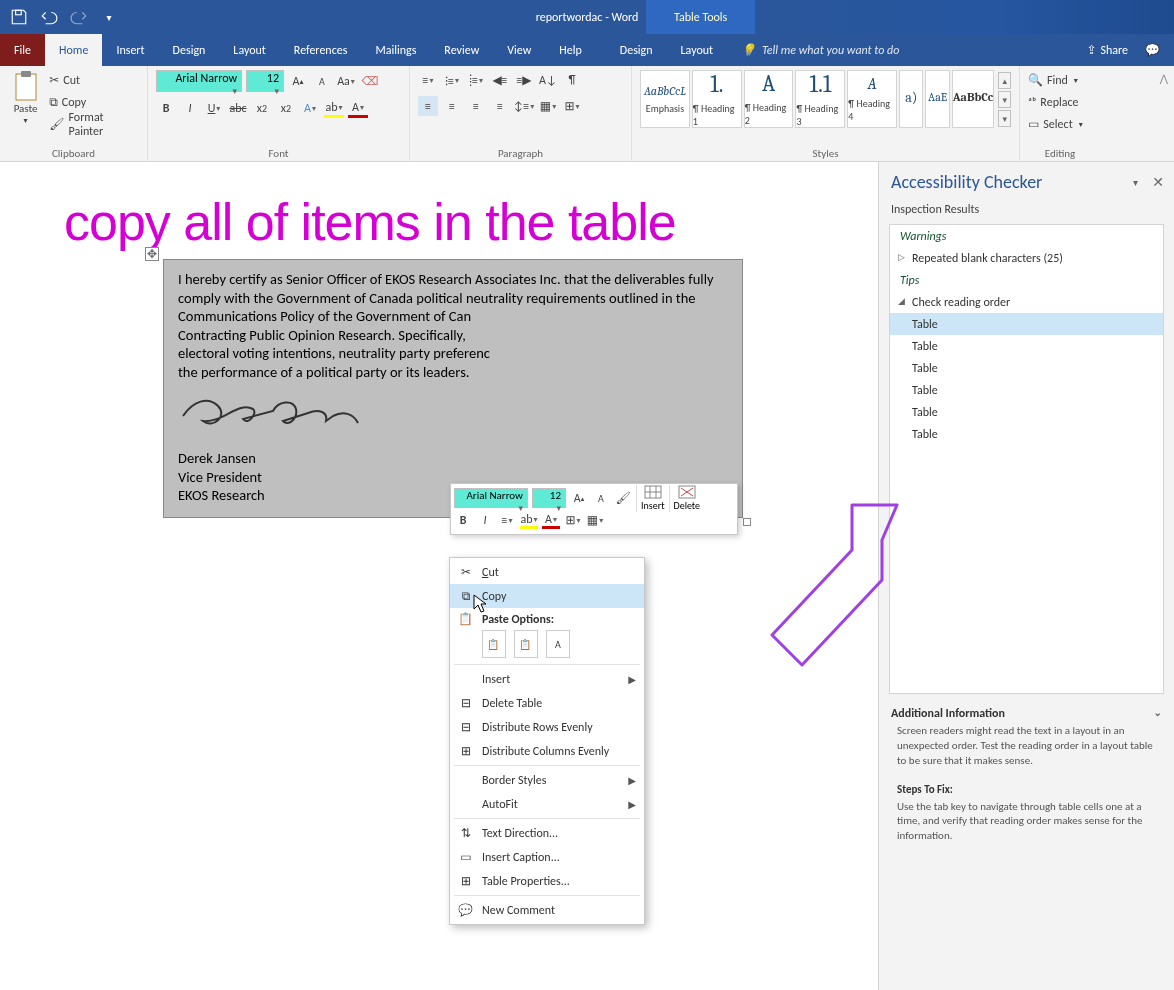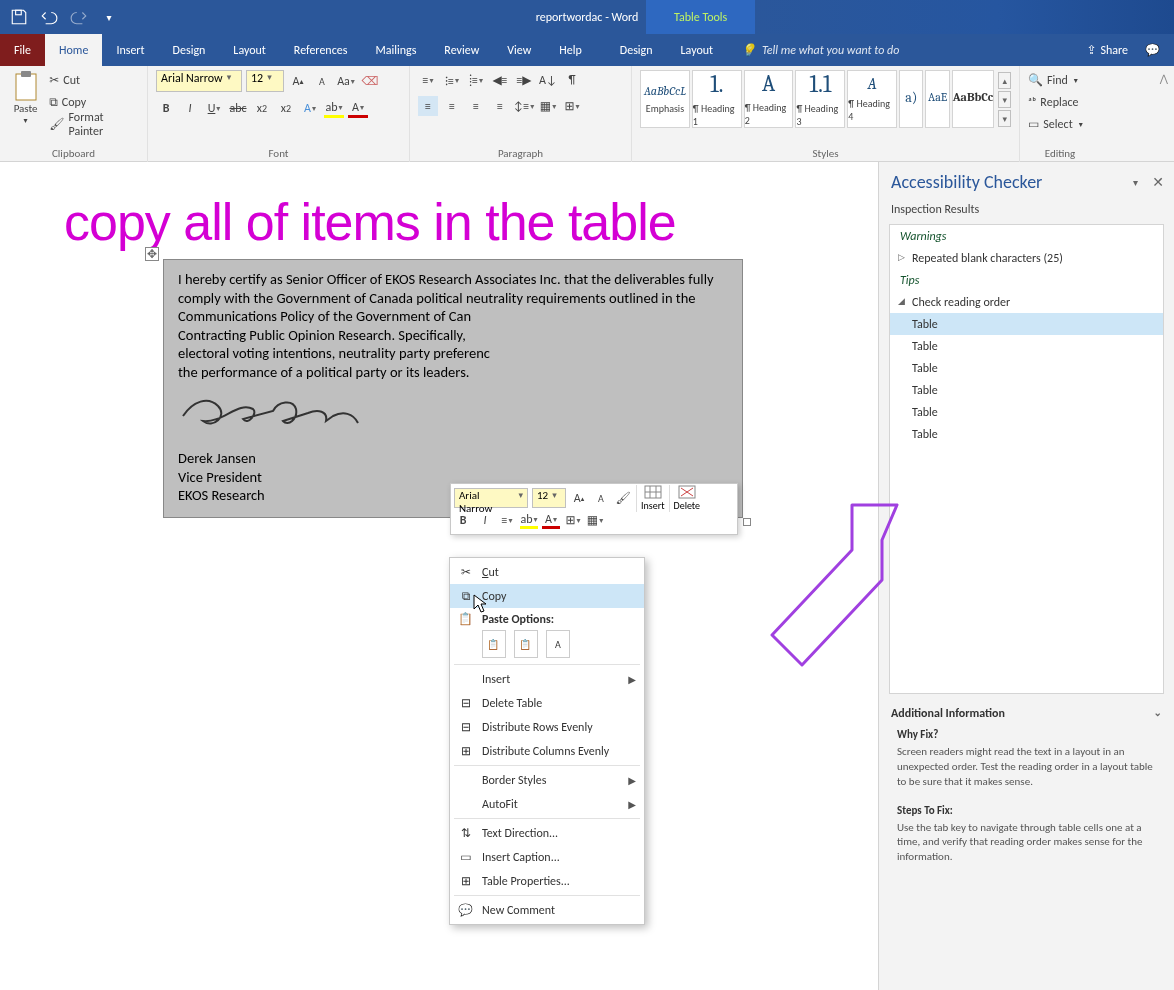--- a/index.html
+++ b/index.html
@@ -3,21 +3,21 @@
 <meta charset="utf-8">
 <style>
 * { margin:0; padding:0; box-sizing:border-box; font-family:"Segoe UI","Calibri",sans-serif; }
 body { background:#fff; width:1174px; height:990px; overflow:hidden; position:relative; }
 
 
 .titlebar { height:34px; background:linear-gradient(90deg,#2b579a 0%,#2b579a 60%,#2656a0 85%,#1e4a8f 100%); display:flex; align-items:center; color:#fff; font-size:12px; }
 .titlebar .qat { display:flex; align-items:center; gap:12px; padding-left:10px; }
 .titlebar .qat .icon-btn { width:18px; height:18px; display:flex; align-items:center; justify-content:center; }
 .titlebar .doc-title { position:absolute; left:50%; transform:translateX(-50%); font-size:12px; }
-.titlebar .tool-tab { position:absolute; left:646px; height:34px; padding:0 28px; background:#2e68c0; color:#bef264; display:flex; align-items:center; font-size:12px; }
+.titlebar .tool-tab { position:absolute; left:646px; height:34px; padding:0 28px; background:#2e68c0; color:#fef9c3; display:flex; align-items:center; font-size:12px; }
 .titlebar .right { position:absolute; right:0; display:flex; align-items:center; height:34px; }
 .titlebar .user { margin-right:12px; font-size:12px; }
 .winbtn { width:46px; height:34px; display:flex; align-items:center; justify-content:center; color:#fff; }
 .winbtn svg { width:12px; height:12px; stroke:#fff; stroke-width:1; fill:none; }
 
 
 .tabs { height:32px; background:#2b579a; display:flex; align-items:center; color:#fff; font-size:12px; }
 .tabs .tab { padding:0 14px; height:32px; display:flex; align-items:center; }
 .tabs .tab.file { background:#7f1d1d; }
 .tabs .tab.active { background:#f3f3f3; color:#2b579a; }
@@ -30,21 +30,21 @@
 .ribbon { height:96px; background:#f3f3f3; border-bottom:1px solid #d4d4d4; display:flex; position:relative; }
 .group { border-right:1px solid #e1e1e1; padding:4px 8px 0 8px; display:flex; flex-direction:column; justify-content:space-between; height:96px; }
 .group-label { text-align:center; font-size:11px; color:#666; padding-bottom:2px; position:relative; }
 .clip-body { display:flex; gap:6px; }
 .paste-big { width:36px; display:flex; flex-direction:column; align-items:center; font-size:11px; color:#444; }
 .paste-big svg { width:28px; height:32px; }
 .clip-side { display:flex; flex-direction:column; gap:2px; font-size:12px; color:#444; }
 .clip-side .ci { display:flex; align-items:center; gap:4px; height:20px; }
 .font-body { display:flex; flex-direction:column; gap:6px; }
 .font-row { display:flex; align-items:center; gap:4px; }
-.combo { border:1px solid #c0c0c0; background:#fef9c3; height:22px; display:flex; align-items:flex-start; padding:0 4px; font-size:12px; }
+.combo { border:1px solid #c0c0c0; background:#5eead4; height:22px; display:flex; align-items:flex-end; padding:0 4px; font-size:12px;flex-direction:column; }
 .combo .dd { margin-left:4px; font-size:9px; color:#666; }
 .sm { width:20px; height:20px; display:flex; align-items:center; justify-content:center; font-size:12px; color:#444; }
 .sm .dd { font-size:8px; margin-left:1px; color:#666; }
 .para-body { display:flex; flex-direction:column; gap:6px; }
 .styles-body { display:flex; gap:2px; align-items:center; }
 .style-box { width:62px; height:58px; border:1px solid #d4d4d4; background:#fff; display:flex; flex-direction:column; align-items:center; justify-content:center; font-size:10px; color:#444; }
 .style-box .prev { font-family:"Cambria",serif; font-size:14px; color:#1f4e79; margin-bottom:4px; }
 .style-box .lbl { font-size:10px; }
 .styles-nav { width:16px; display:flex; flex-direction:column; gap:2px; margin-left:2px; }
 .styles-nav div { border:1px solid #c0c0c0; height:17px; display:flex; align-items:center; justify-content:center; font-size:9px; color:#666; }
@@ -466,18 +466,17 @@
       <div class="rb-sec">Tips</div>
       <div class="rb-item"><span class="tri">◢</span><span>Check reading order</span></div>
       <div class="rb-item sel">Table</div>
       <div class="rb-item">Table</div>
       <div class="rb-item">Table</div>
       <div class="rb-item">Table</div>
       <div class="rb-item">Table</div>
       <div class="rb-item">Table</div>
     </div>
     <div class="addl"><span>Additional Information</span><span class="dd">⌄</span></div>
-    <div class="why">Why Fix?</div>
     <div class="why-body">Screen readers might read the text in a layout in an unexpected order. Test the reading order in a layout table to be sure that it makes sense.</div>
     <div class="why">Steps To Fix:</div>
     <div class="why-body">Use the tab key to navigate through table cells one at a time, and verify that reading  order makes sense for the information.</div>
   </div>
 </div>
 
 </body></html>

